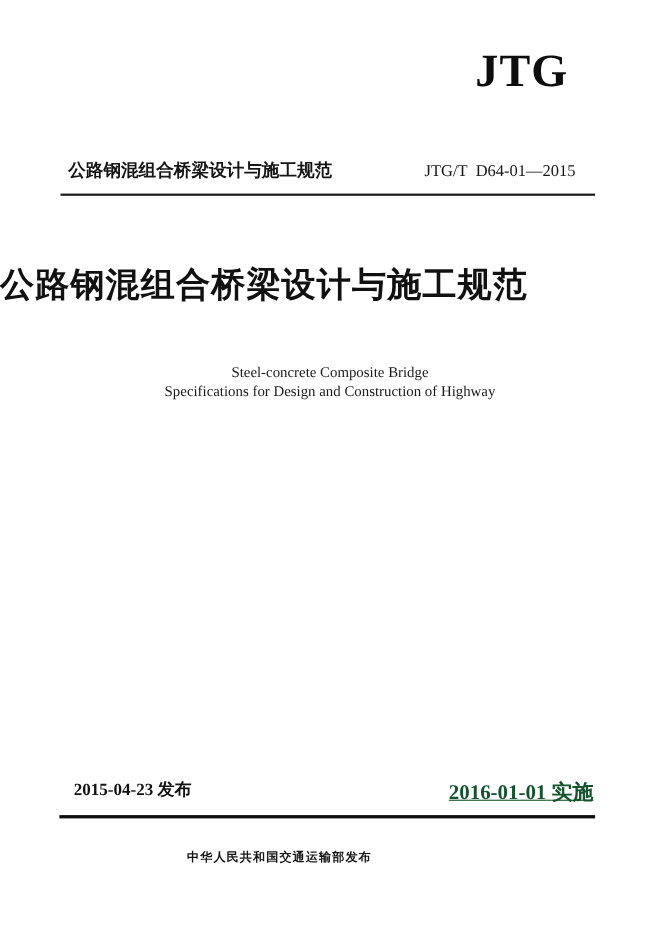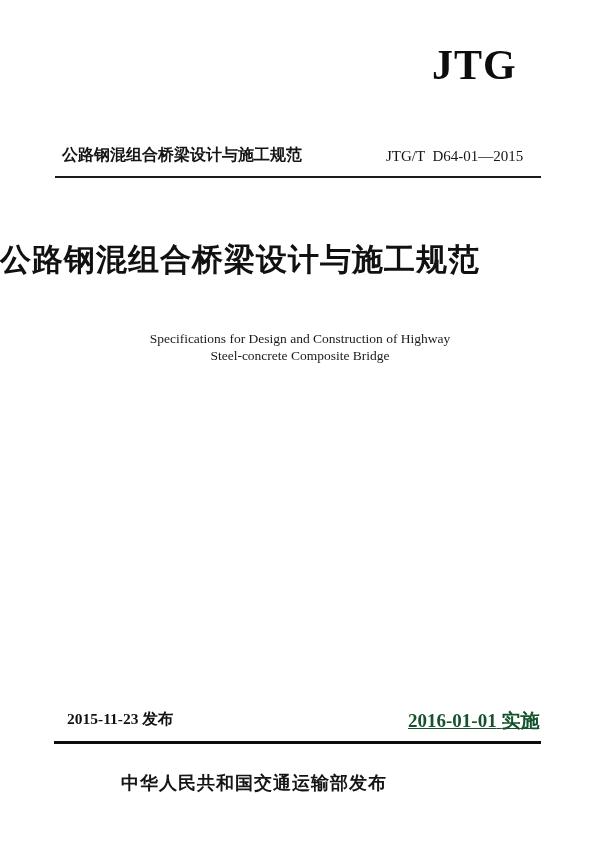--- a/index.html
+++ b/index.html
@@ -106,45 +106,45 @@
       height: 3px;
       background: #0d0d0d;
     }
     .publisher {
       left: 0;
       width: 508px;
       top: 774px;
       text-align: center;
       font-family: "DejaVu Sans", "Liberation Sans", sans-serif;
       font-weight: bold;
-      font-size: 18px;
+      font-size: 11px;
       letter-spacing: 1px;
       line-height: 1;
       color: #151515;
     }
   </style>
 </head>
 <body>
 
 <div class="abs jtg-logo">JTG</div>
 
 <div class="abs std-class">公路钢混组合桥梁设计与施工规范</div>
 <div class="abs std-code" style="white-space: pre;">JTG/T  D64-01—2015</div>
 
 <div class="abs rule-top"></div>
 
 <div class="abs title-cn">公路钢混组合桥梁设计与施工规范</div>
 
 <div class="abs title-en">
+  <div>Steel-concrete Composite Bridge</div>
   <div>Specifications for Design and Construction of Highway</div>
-  <div>Steel-concrete Composite Bridge</div>
 </div>
 
 <div class="abs date-issue">
-  <span>2015-11-23</span>
+  <span>2015-04-23</span>
   <span class="cjk">发布</span>
 </div>
 
 <div class="abs date-effect">
   <span>2016-01-01</span>
   <span class="cjk">实施</span>
 </div>
 
 <div class="abs rule-bottom"></div>
 

